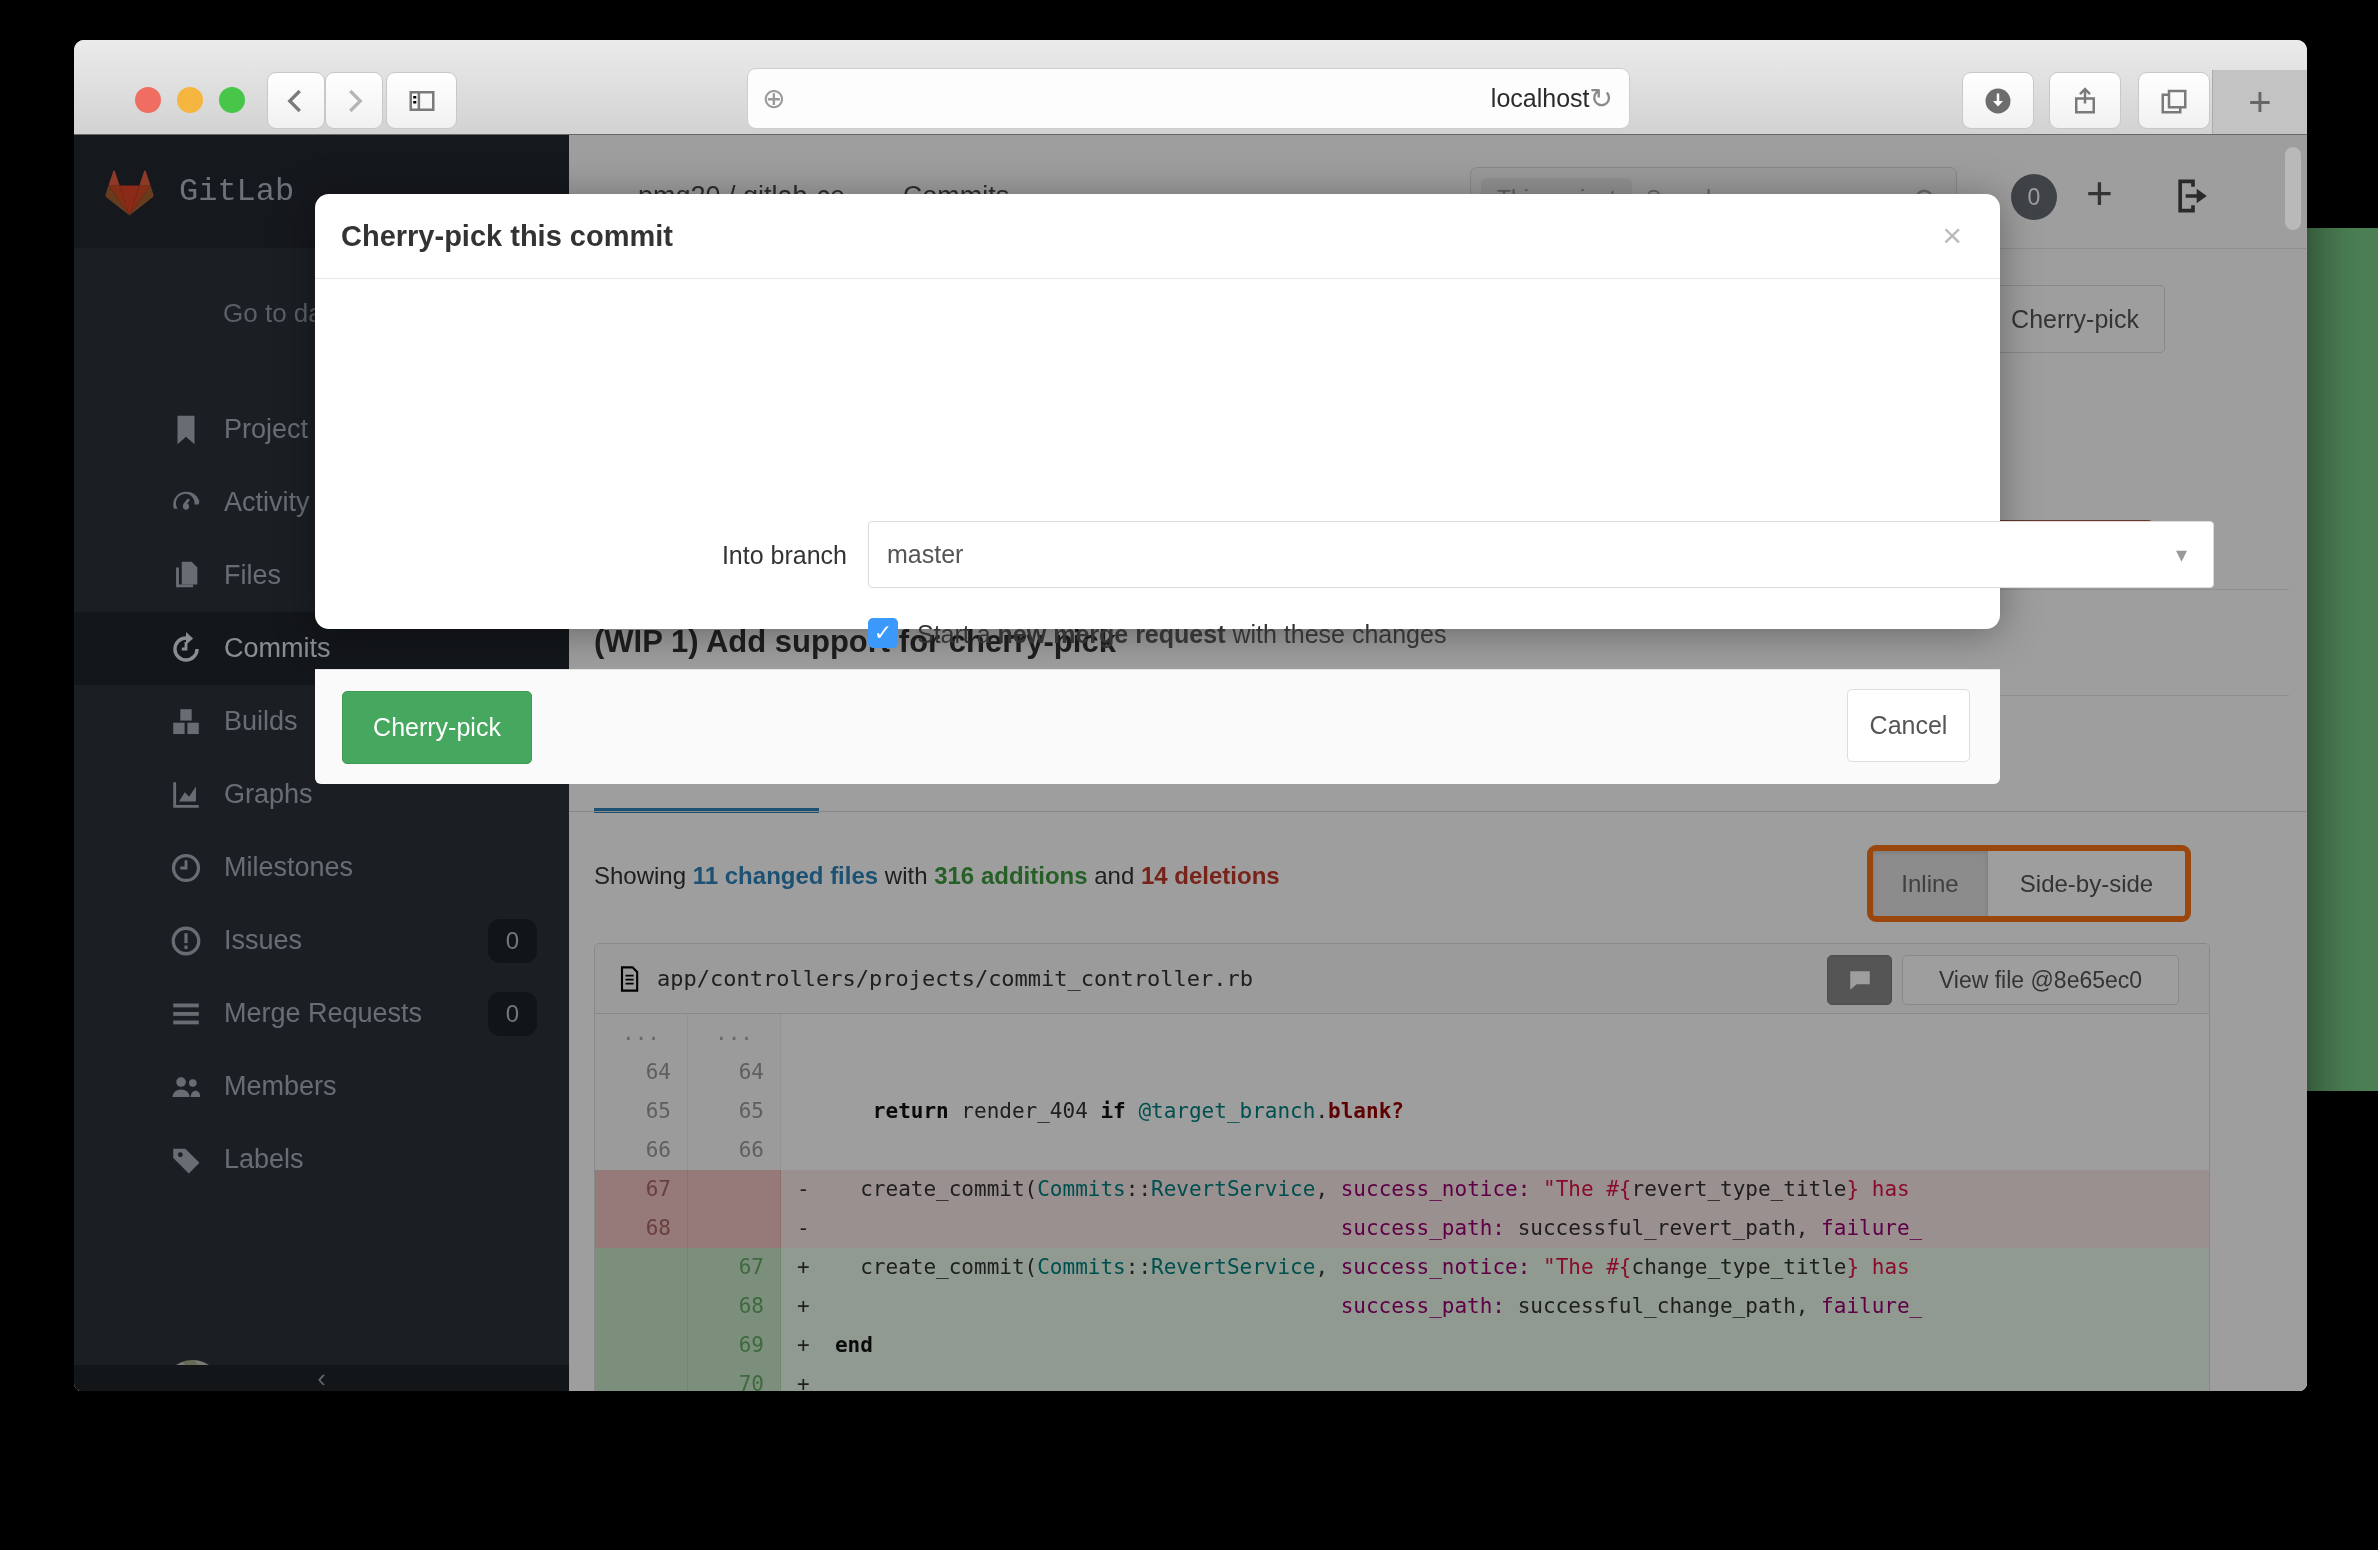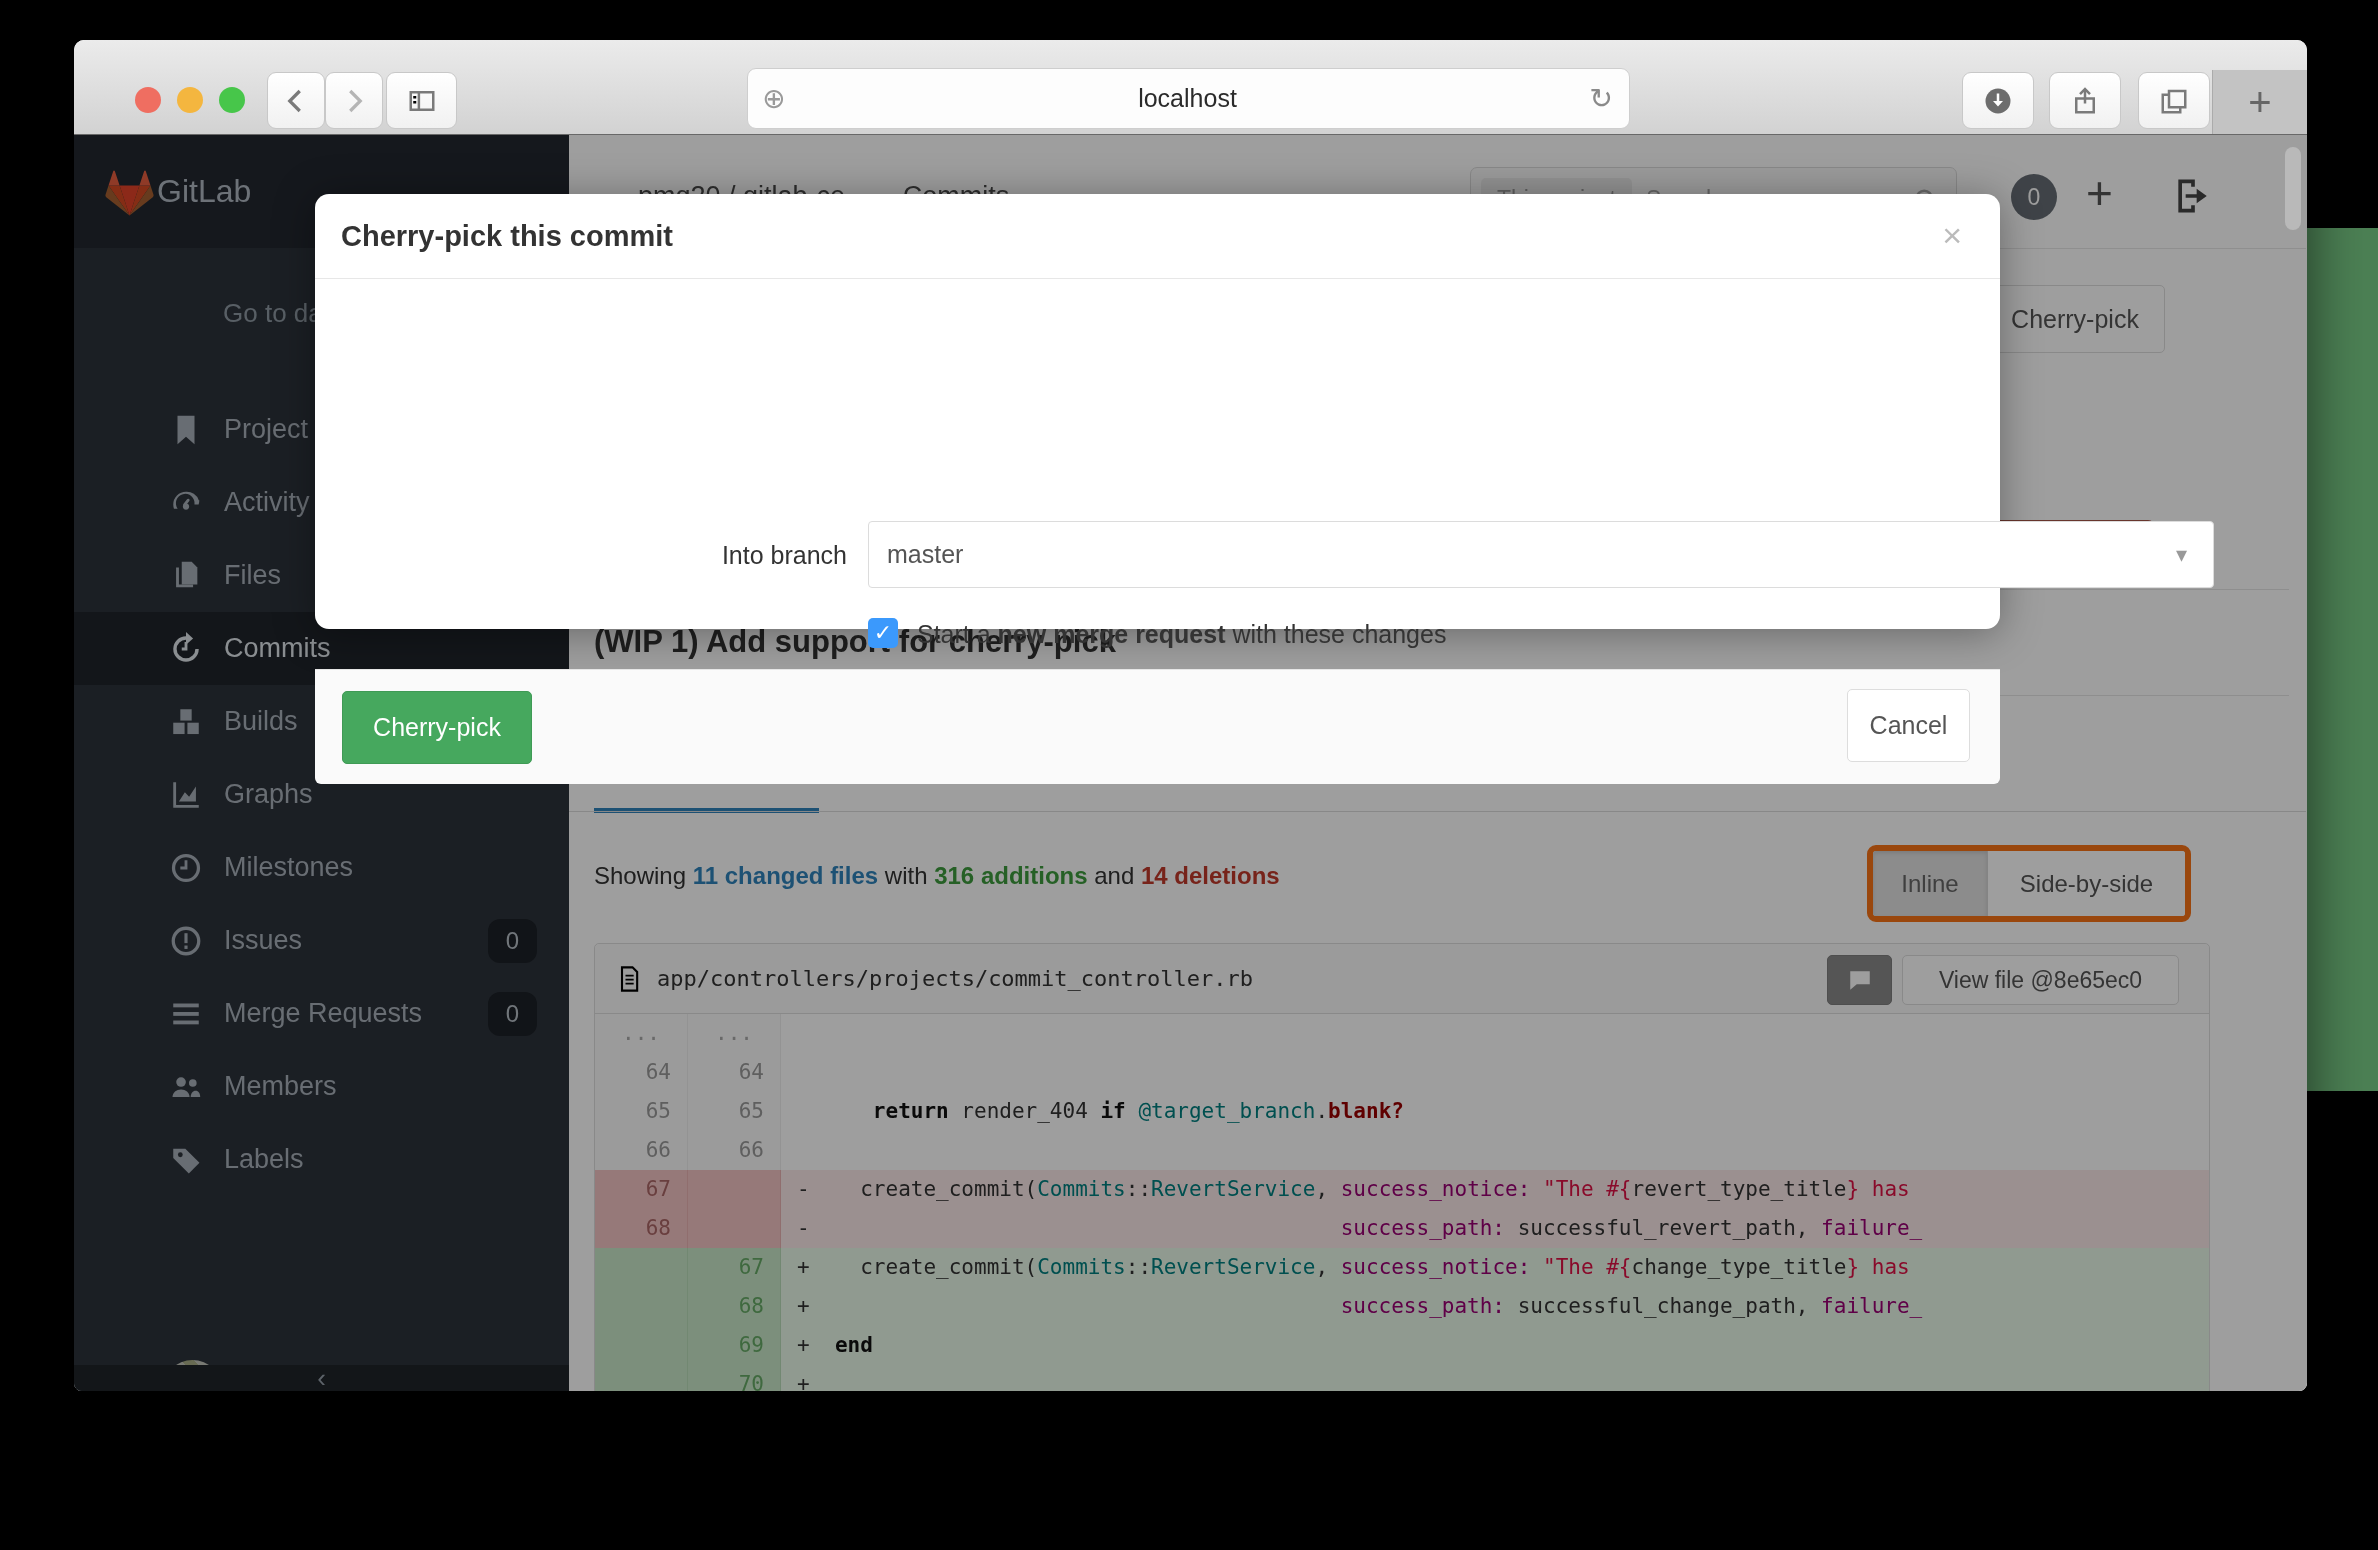--- a/index.html
+++ b/index.html
@@ -14,29 +14,29 @@
           overflow:hidden;background:#fff;box-shadow:0 20px 59px rgba(0,0,0,.6);}
   
   #chrome{left:0;top:0;width:2233px;height:94px;background:linear-gradient(#ebebeb,#d2d2d2);
           border-bottom:1px solid #a8a8a8;z-index:30;}
   .tl{width:26px;height:26px;border-radius:50%;top:47px;}
   .chrome-btn{height:55px;top:32px;background:linear-gradient(#ffffff,#f1f1f1);
               border:1px solid #c8c8c8;border-radius:9px;display:flex;align-items:center;justify-content:center;color:#7a7a7a;}
   .chrome-btn svg{width:30px;height:30px;}
   #addressbar{left:673px;top:28px;width:881px;height:59px;background:#fdfdfd;border:1px solid #cecece;
               border-radius:9px;display:flex;align-items:center;color:#9a9a9a;}
-  #addressbar .url{flex:1;text-align:center;color:#2b2b2b;font-size:25px;}
+  #addressbar .url{flex:1;text-align:right;color:#2b2b2b;font-size:25px;}
   #plustab{left:2138px;top:30px;width:94px;height:64px;background:#c3c3c3;border-left:1px solid #ababab;
            display:flex;align-items:center;justify-content:center;color:#666;font-size:40px;}
   
   #page{left:0;top:94px;width:2233px;height:1257px;background:#fff;z-index:10;}
   
   #sidebar{left:0;top:0;width:495px;height:1257px;background:#2d333b;color:#a9b1ba;}
   #sb-logo{left:0;top:0;width:495px;height:114px;background:#232830;display:flex;align-items:center;}
-  #gl-word{font-size:32px;color:#b0b8c2;}
+  #gl-word{font-size:32px;color:#b0b8c2;margin-left:22px;font-family:Liberation Mono, monospace;}
   #go-dash{left:149px;top:164px;font-size:26px;color:#8f99a3;white-space:nowrap;}
   #sb-items{left:0;top:259px;width:495px;}
   .sb-item{height:73px;display:flex;align-items:center;position:relative;font-size:27px;cursor:pointer;}
   .sb-item.active{background:#1f242b;color:#dfe5ea;}
   .sb-item .ico{position:absolute;left:95px;width:34px;height:34px;}
   .sb-item .ico svg{width:34px;height:34px;fill:currentColor;}
   .sb-item .lbl{position:absolute;left:150px;white-space:nowrap;}
   .sb-badge{position:absolute;right:32px;background:#1c2127;color:#b6bec6;font-size:24px;
             border-radius:12px;padding:8px 18px;}
   #sb-user{left:0;top:1221px;width:495px;height:69px;display:flex;align-items:center;}

